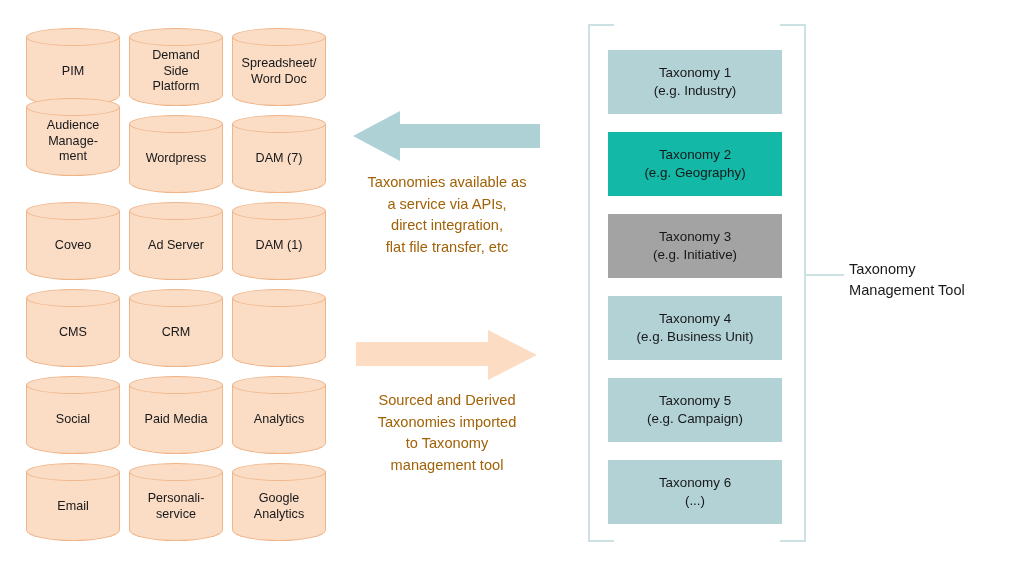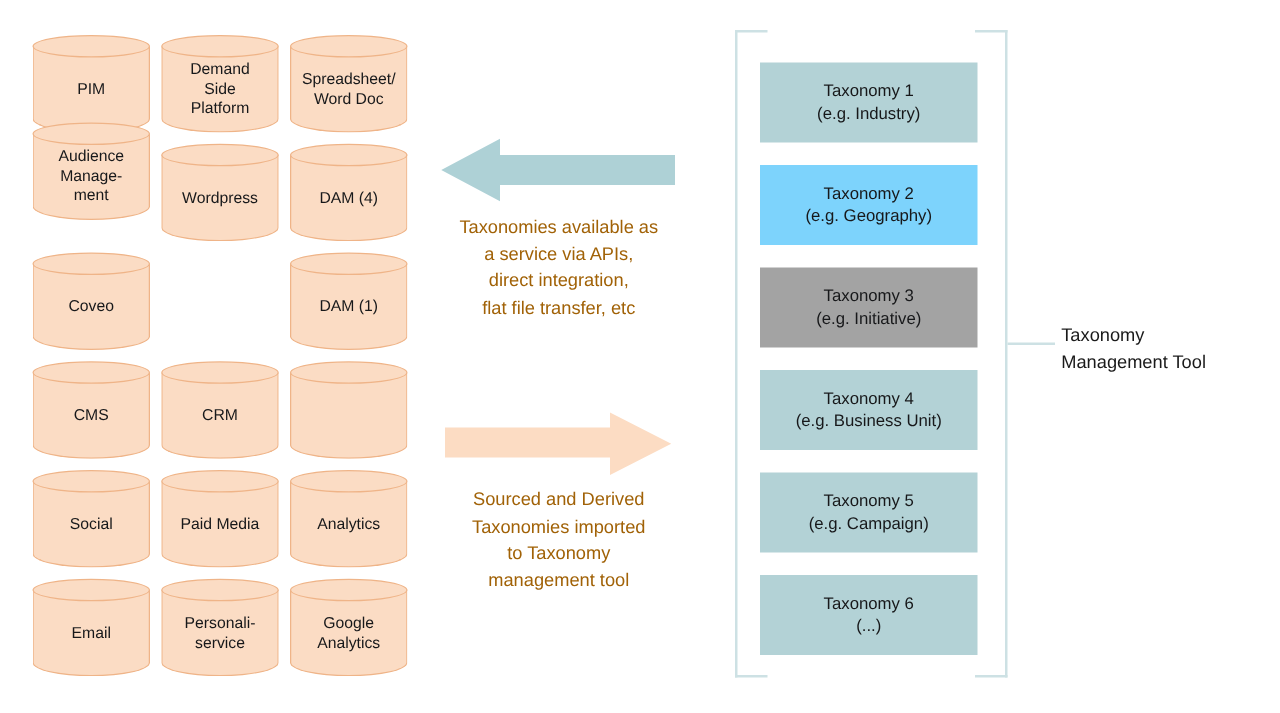--- a/index.html
+++ b/index.html
@@ -192,26 +192,31 @@
 ment</div>
     </div>
     <div class="cylinder" style="left: 103px; top: 87px;">
       <div class="cyl-body"></div>
       <div class="cyl-top"></div>
       <div class="cyl-label">Wordpress</div>
     </div>
     <div class="cylinder" style="left: 206px; top: 87px;">
       <div class="cyl-body"></div>
       <div class="cyl-top"></div>
-      <div class="cyl-label">DAM (4)</div>
+      <div class="cyl-label">DAM (7)</div>
     </div>
     <div class="cylinder" style="left: 0px; top: 174px;">
       <div class="cyl-body"></div>
       <div class="cyl-top"></div>
       <div class="cyl-label">Coveo</div>
+    </div>
+    <div class="cylinder" style="left: 103px; top: 174px;">
+      <div class="cyl-body"></div>
+      <div class="cyl-top"></div>
+      <div class="cyl-label">Ad Server</div>
     </div>
     <div class="cylinder" style="left: 206px; top: 174px;">
       <div class="cyl-body"></div>
       <div class="cyl-top"></div>
       <div class="cyl-label">DAM (1)</div>
     </div>
     <div class="cylinder" style="left: 0px; top: 261px;">
       <div class="cyl-body"></div>
       <div class="cyl-top"></div>
       <div class="cyl-label">CMS</div>
@@ -281,21 +286,21 @@
     <div class="hstub top" style="background: rgb(205, 225, 228);"></div>
     <div class="hstub bottom" style="background: rgb(205, 225, 228);"></div>
   </div>
   <div id="bracket-right" class="bracket">
     <div class="vline" style="background: rgb(205, 225, 228);"></div>
     <div class="hstub top" style="background: rgb(205, 225, 228);"></div>
     <div class="hstub bottom" style="background: rgb(205, 225, 228);"></div>
   </div>
 <div class="tax-box" style="top: 26px; background: rgb(179, 210, 214);"><span>Taxonomy 1
 (e.g. Industry)</span></div>
-    <div class="tax-box" style="top: 108px; background: #7dd3fc;"><span>Taxonomy 2
+    <div class="tax-box" style="top: 108px; background: #14b8a6;"><span>Taxonomy 2
 (e.g. Geography)</span></div>
     <div class="tax-box" style="top: 190px; background: #a3a3a3;"><span>Taxonomy 3
 (e.g. Initiative)</span></div>
     <div class="tax-box" style="top: 272px; background: rgb(179, 210, 214);"><span>Taxonomy 4
 (e.g. Business Unit)</span></div>
     <div class="tax-box" style="top: 354px; background: rgb(179, 210, 214);"><span>Taxonomy 5
 (e.g. Campaign)</span></div>
     <div class="tax-box" style="top: 436px; background: rgb(179, 210, 214);"><span>Taxonomy 6
 (...)</span></div>
   </div>

